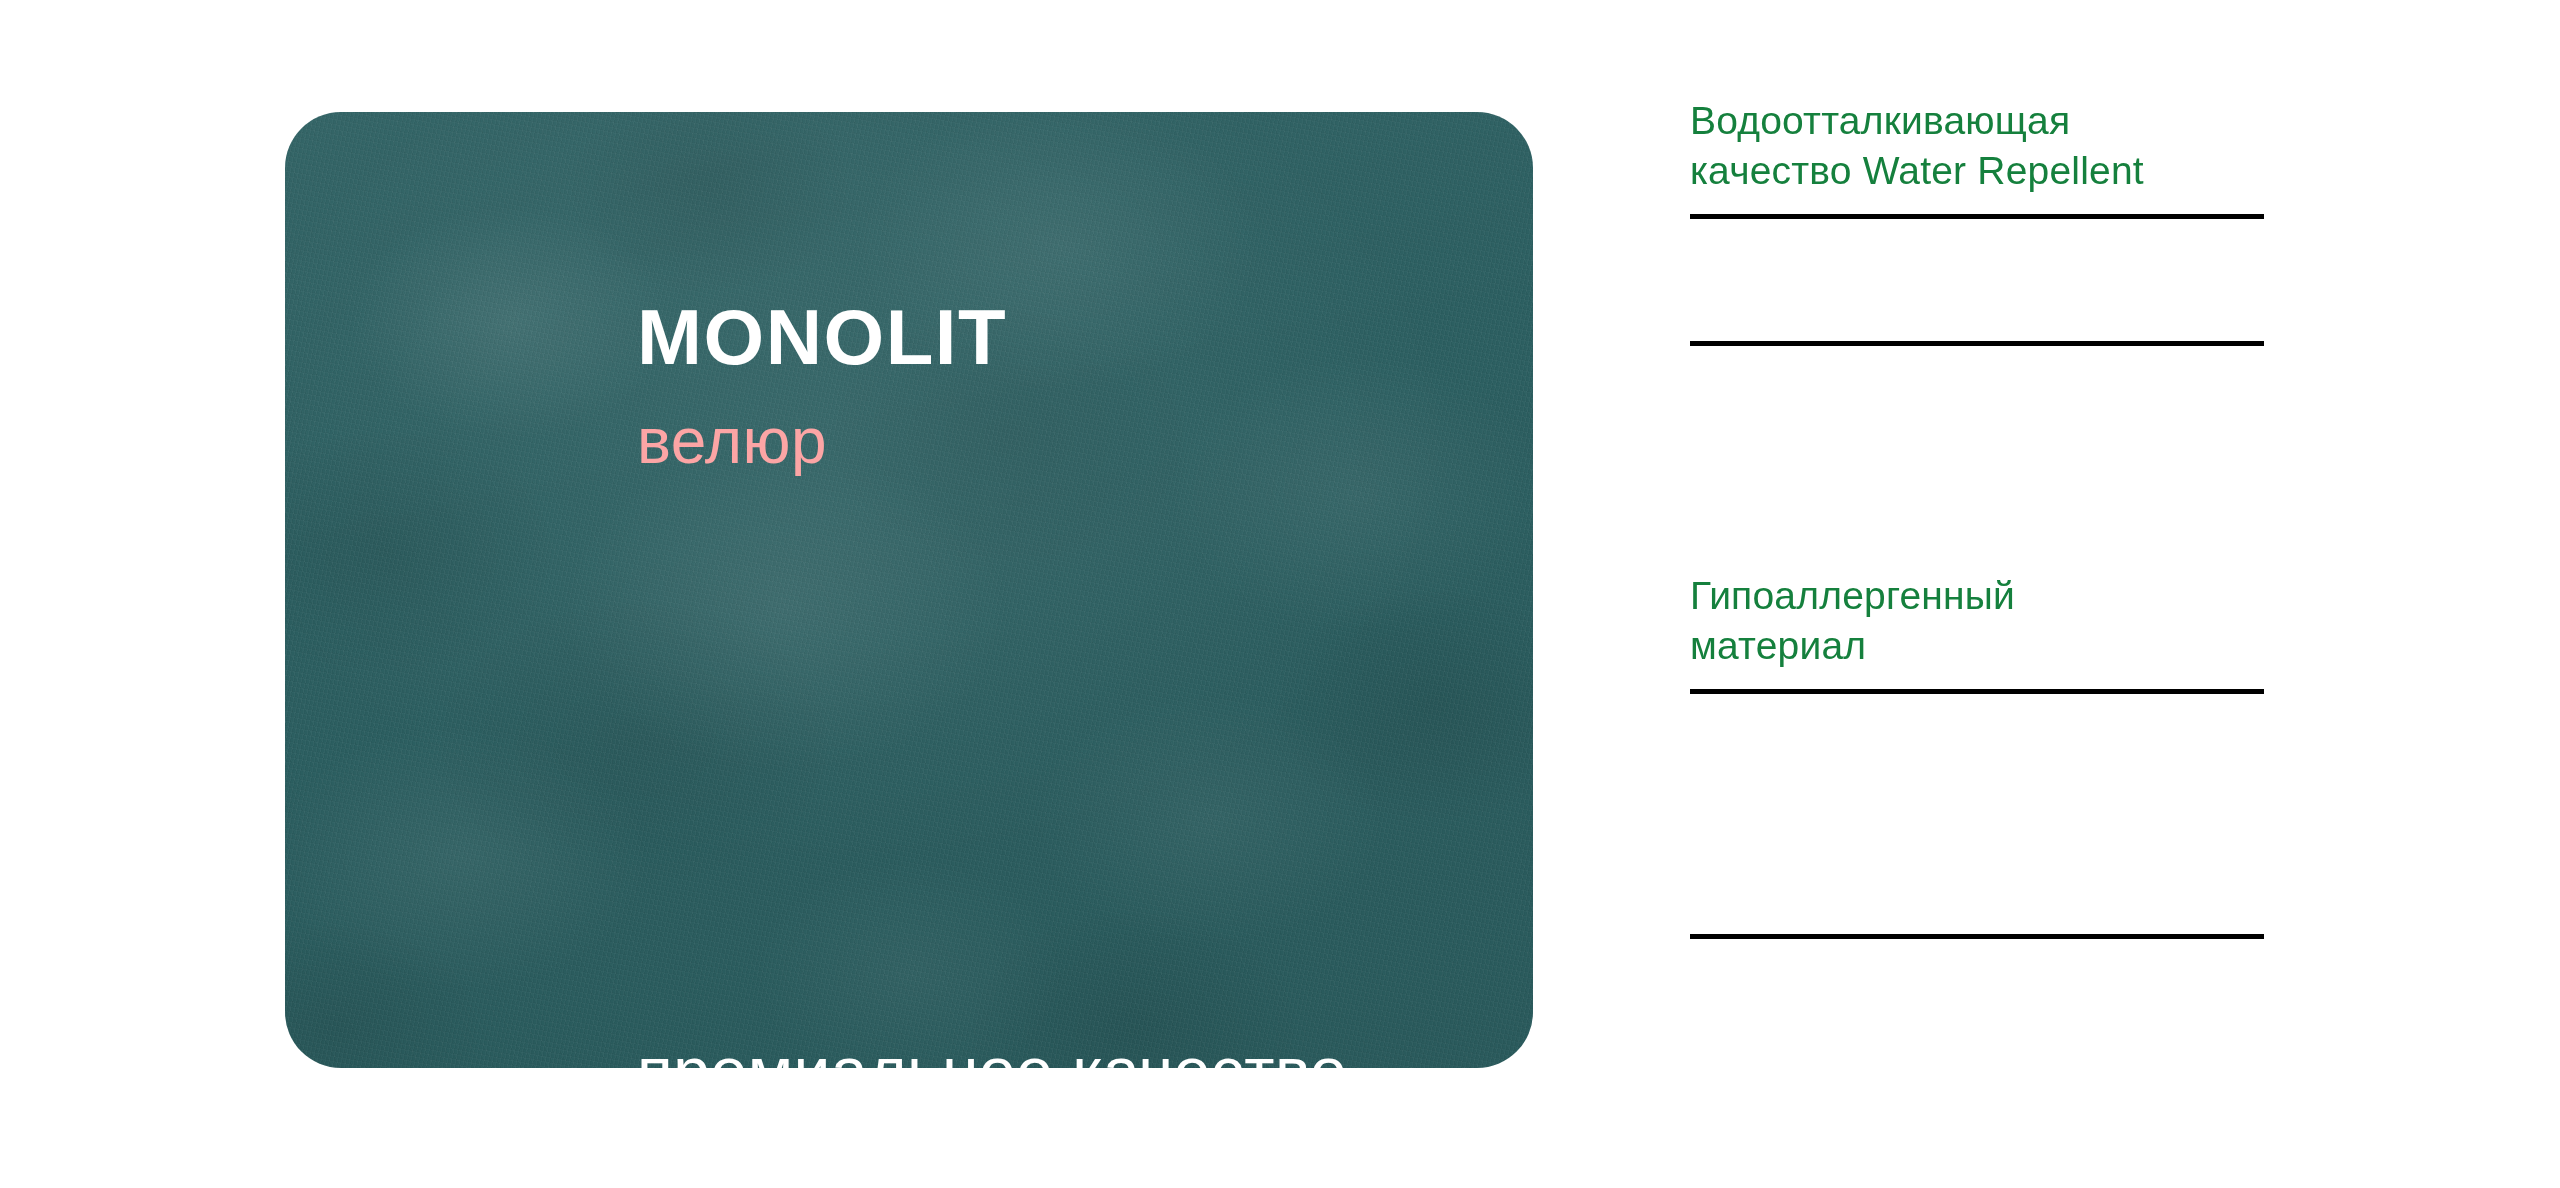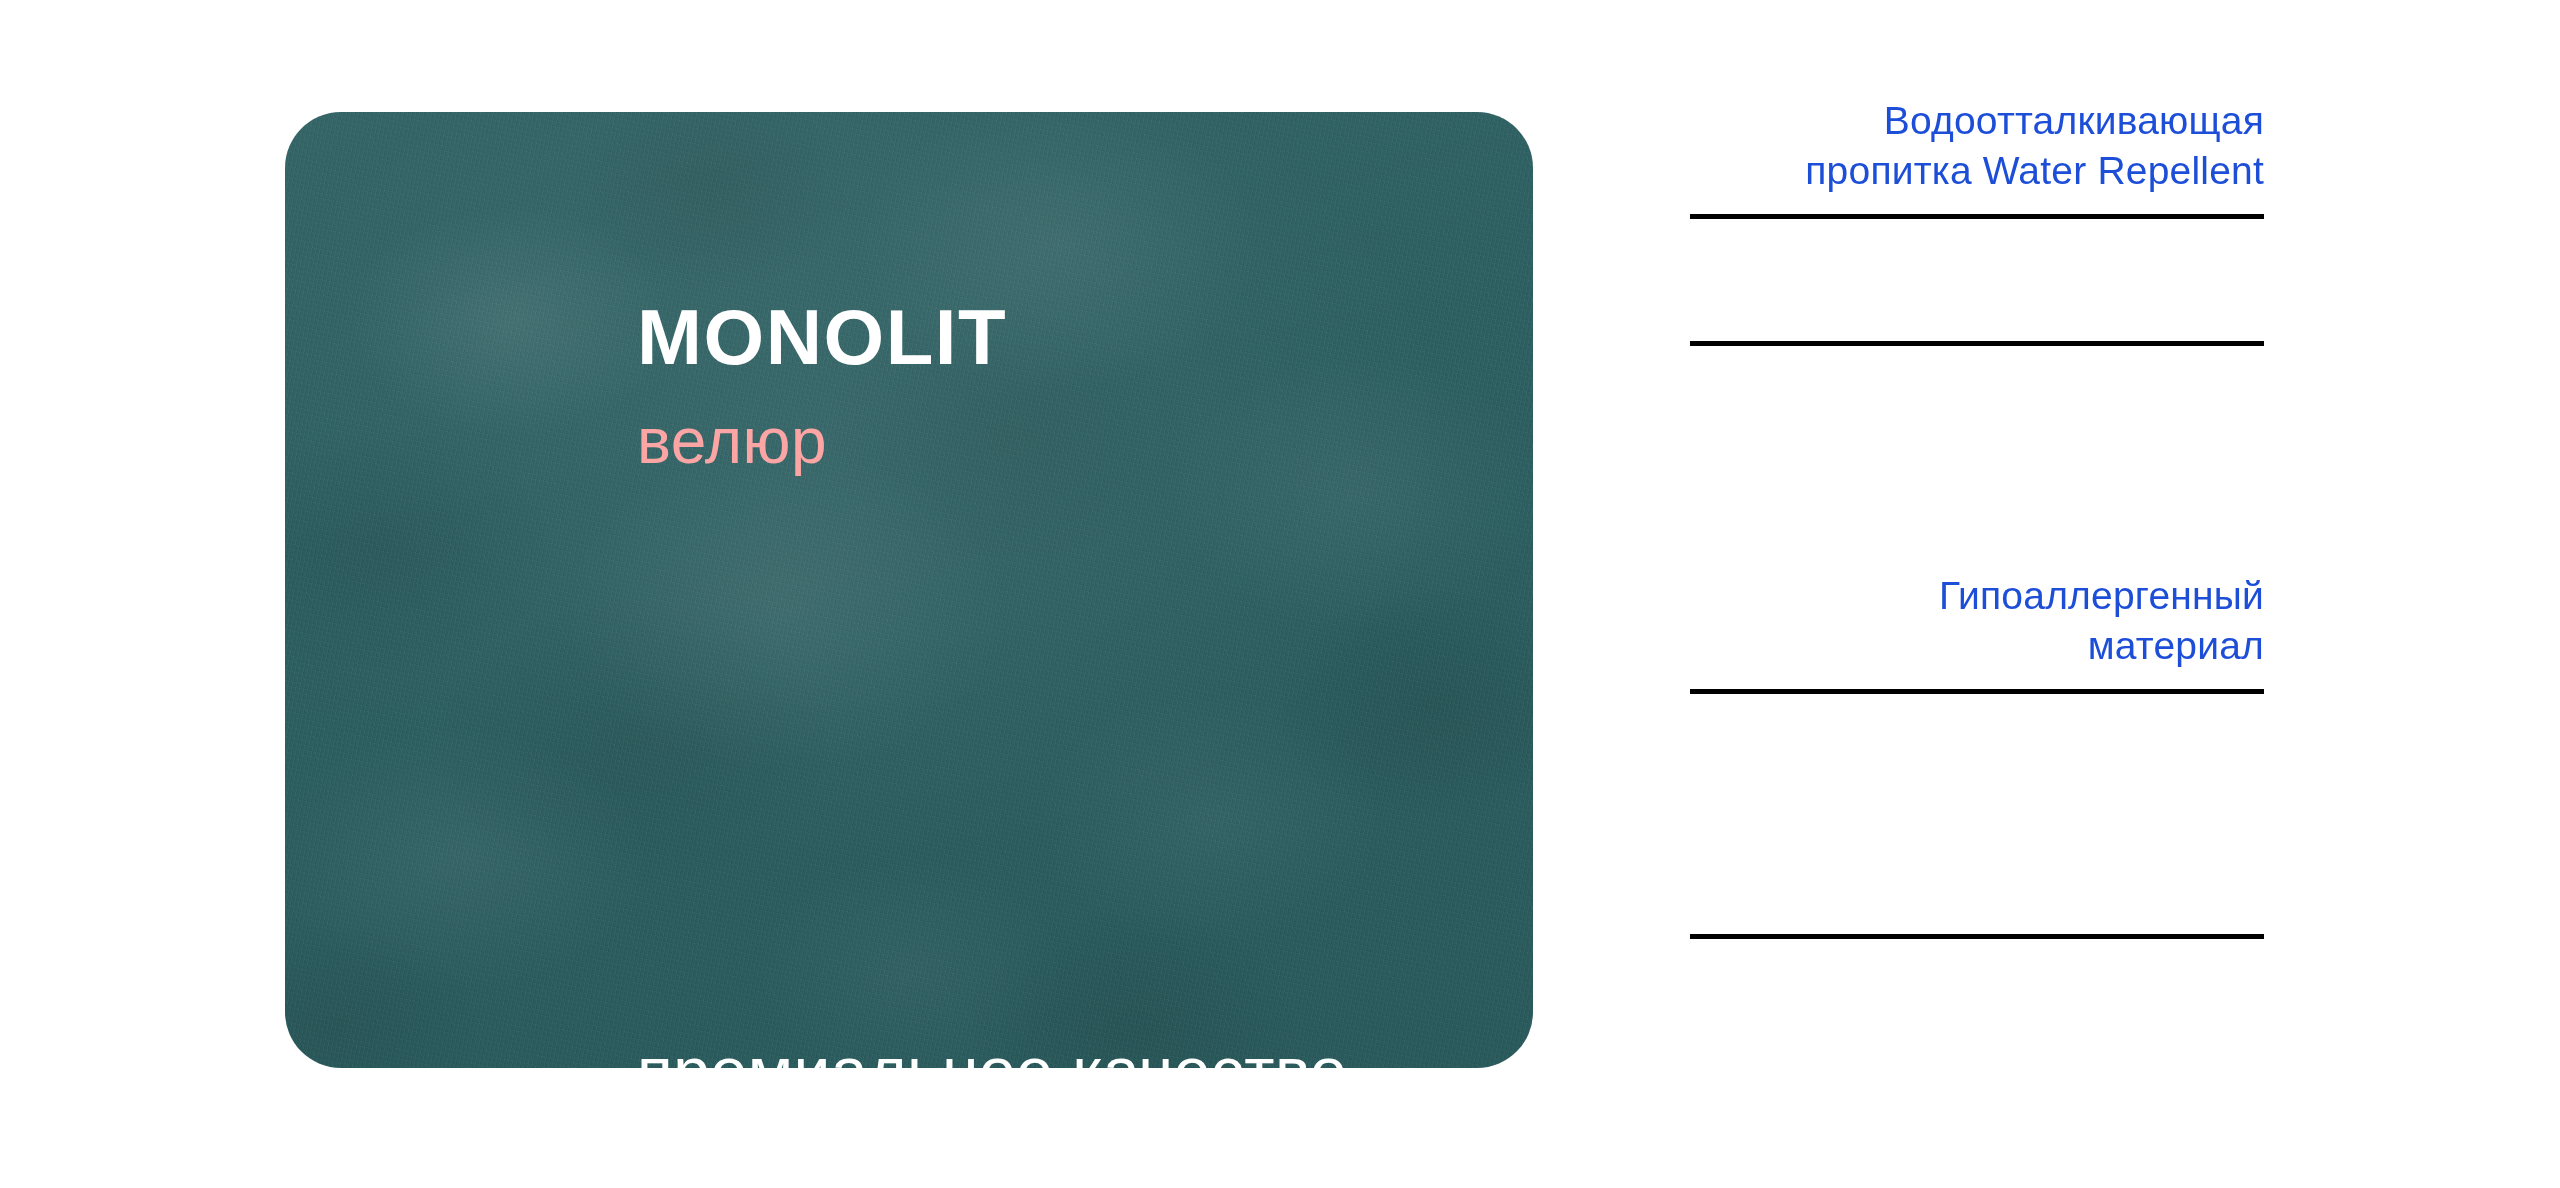--- a/index.html
+++ b/index.html
@@ -129,25 +129,25 @@
     top: 96px;
     width: 574px;
   }
   .feature-item {
     position: absolute;
     left: 0;
     width: 574px;
   }
   .feature-text {
     display: block;
-    text-align: right;
+    text-align: left;
     font-size: 39px;
     font-weight: 400;
     line-height: 1.28;
-    color: #1d4ed8;
+    color: #15803d;
     letter-spacing: 0.2px;
   }
   .feature-rule {
     display: block;
     width: 574px;
     height: 5px;
     background: #000000;
     margin-top: 18px;
   }
 </style>
@@ -165,21 +165,21 @@
     <div id="brand-subtitle">велюр</div>
     <div id="tagline">премиальное качество</div>
   </div>
 </div>
 
 <div id="feature-list">
 
   <div class="feature-item" style="top:0px;">
     <span class="feature-text">
       <span>Водоотталкивающая</span><br>
-      <span>пропитка Water Repellent</span>
+      <span>качество Water Repellent</span>
     </span>
     <span class="feature-rule"></span>
   </div>
 
   <div class="feature-item" style="top:227px;">
     <span class="feature-rule"></span>
   </div>
 
   <div class="feature-item" style="top:455px;margin-top:20px;">
     <span class="feature-text">

